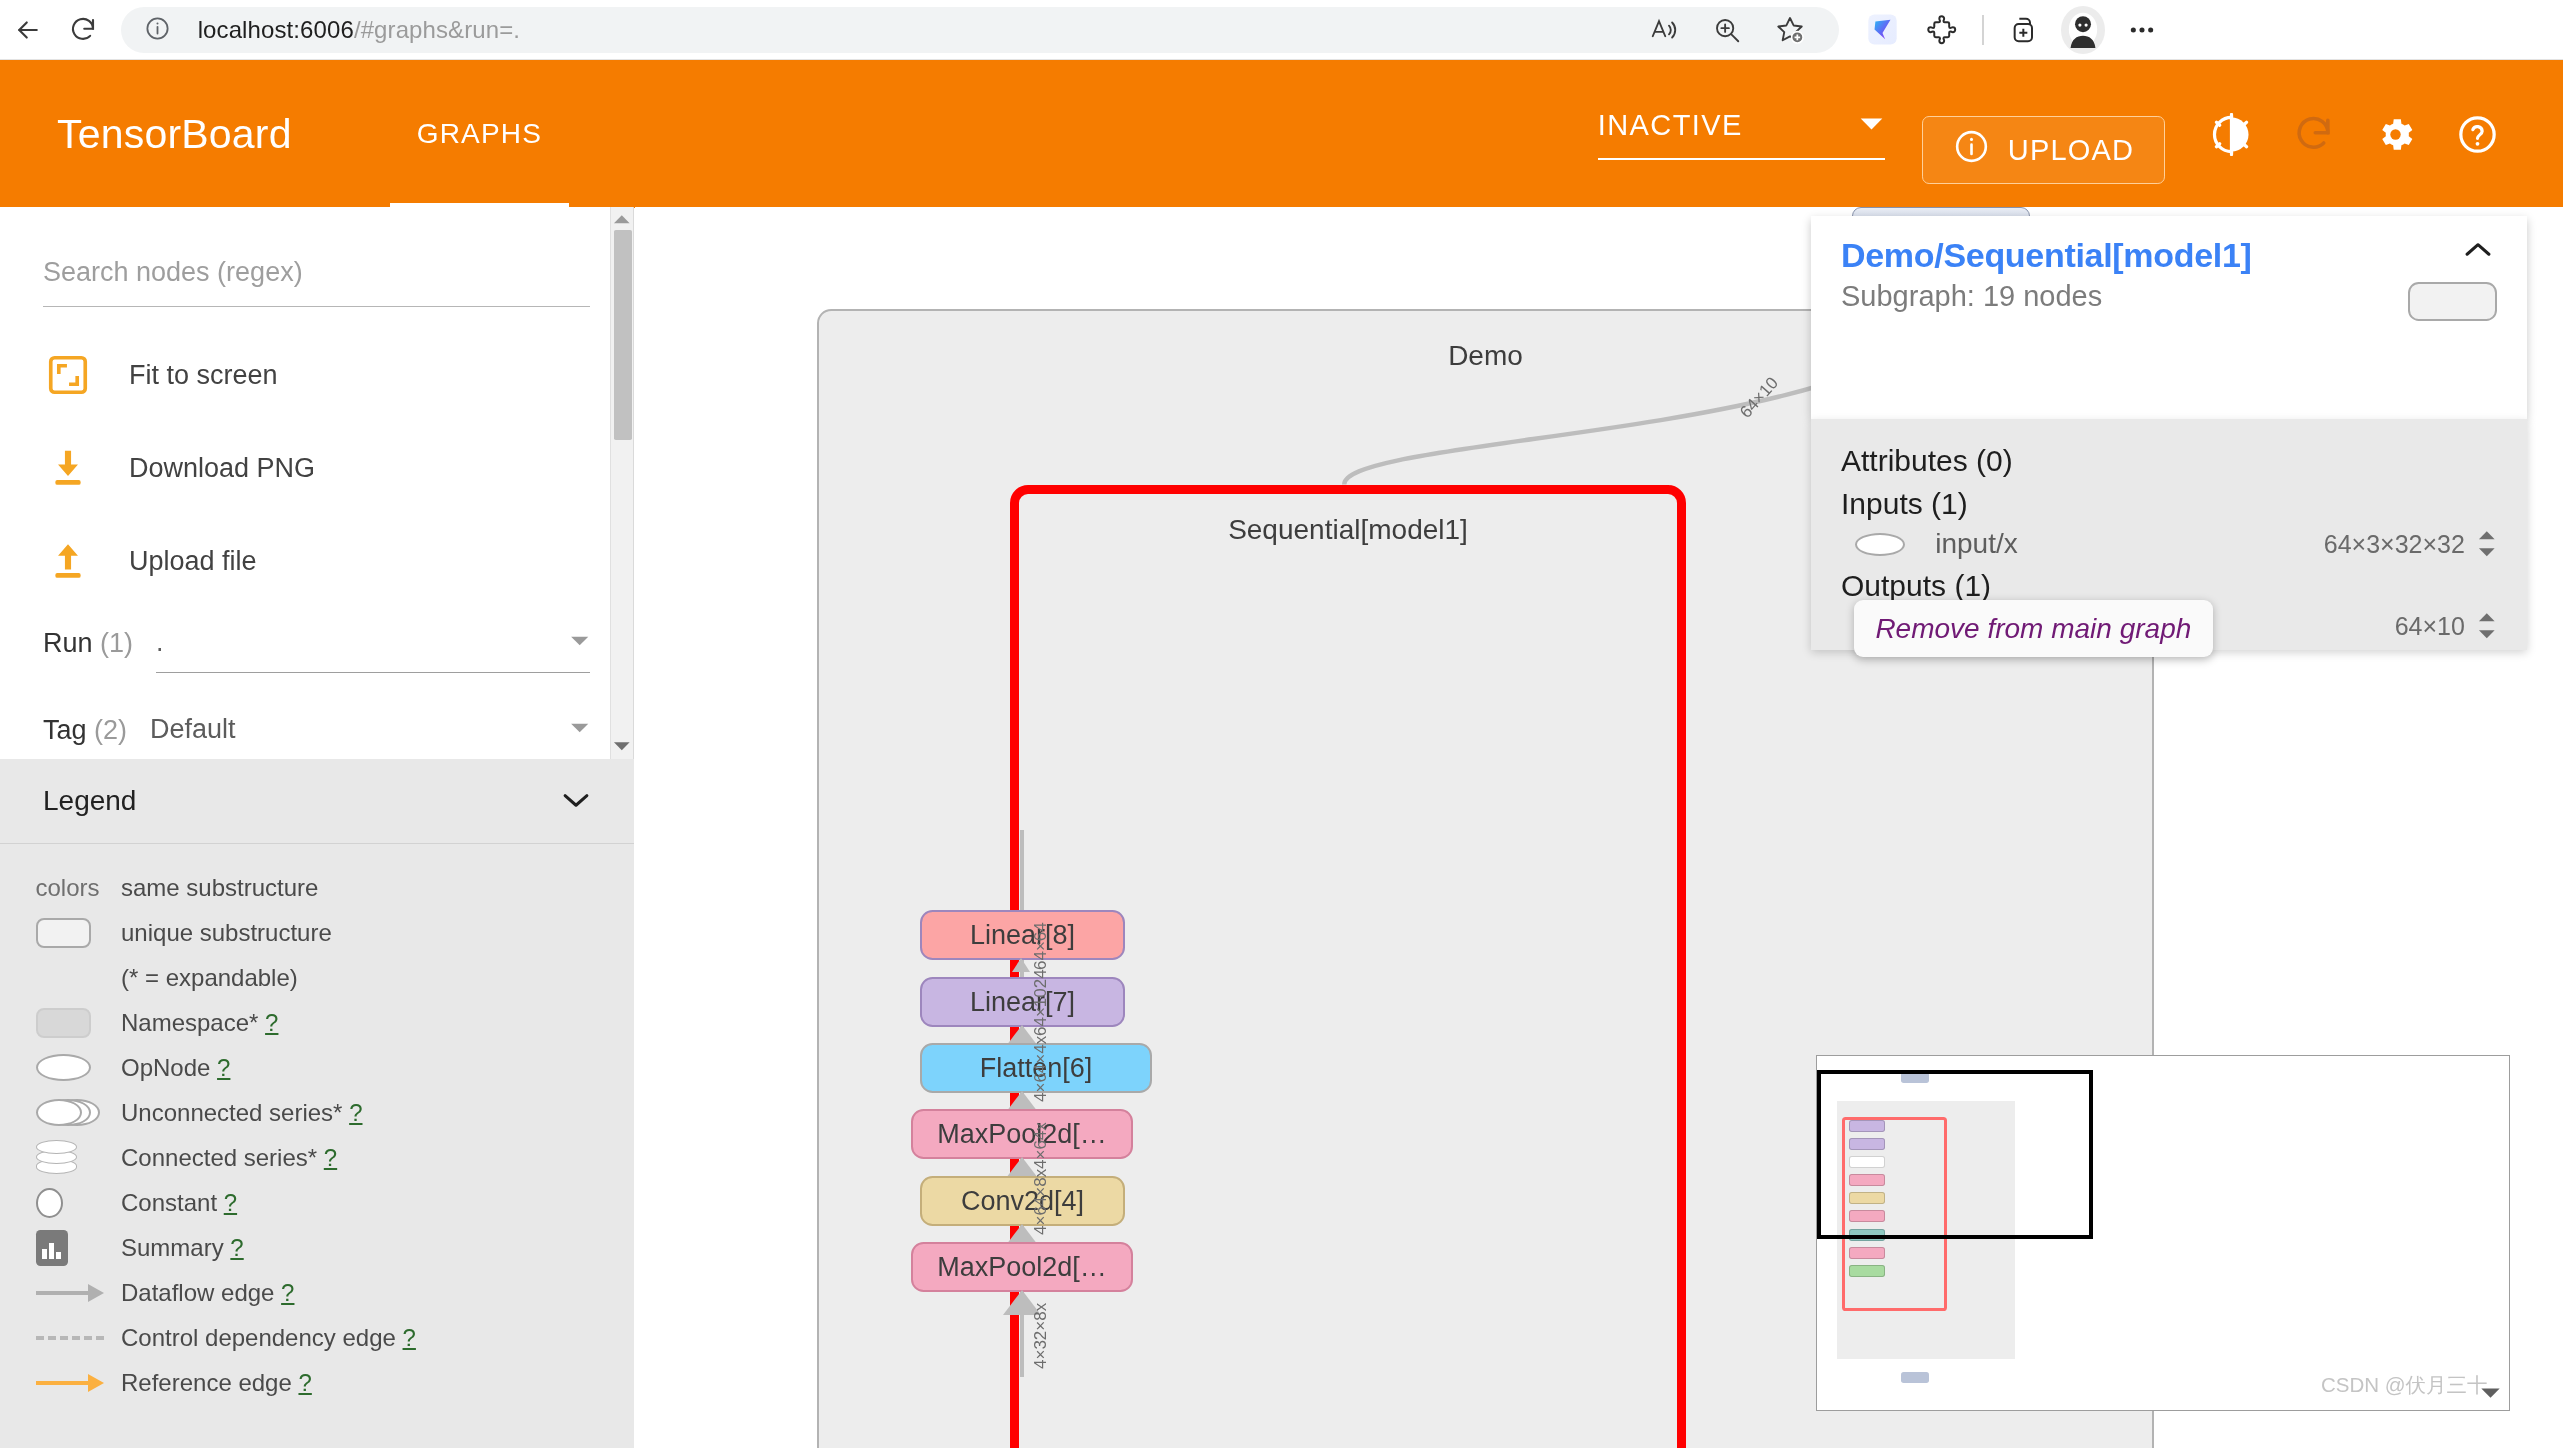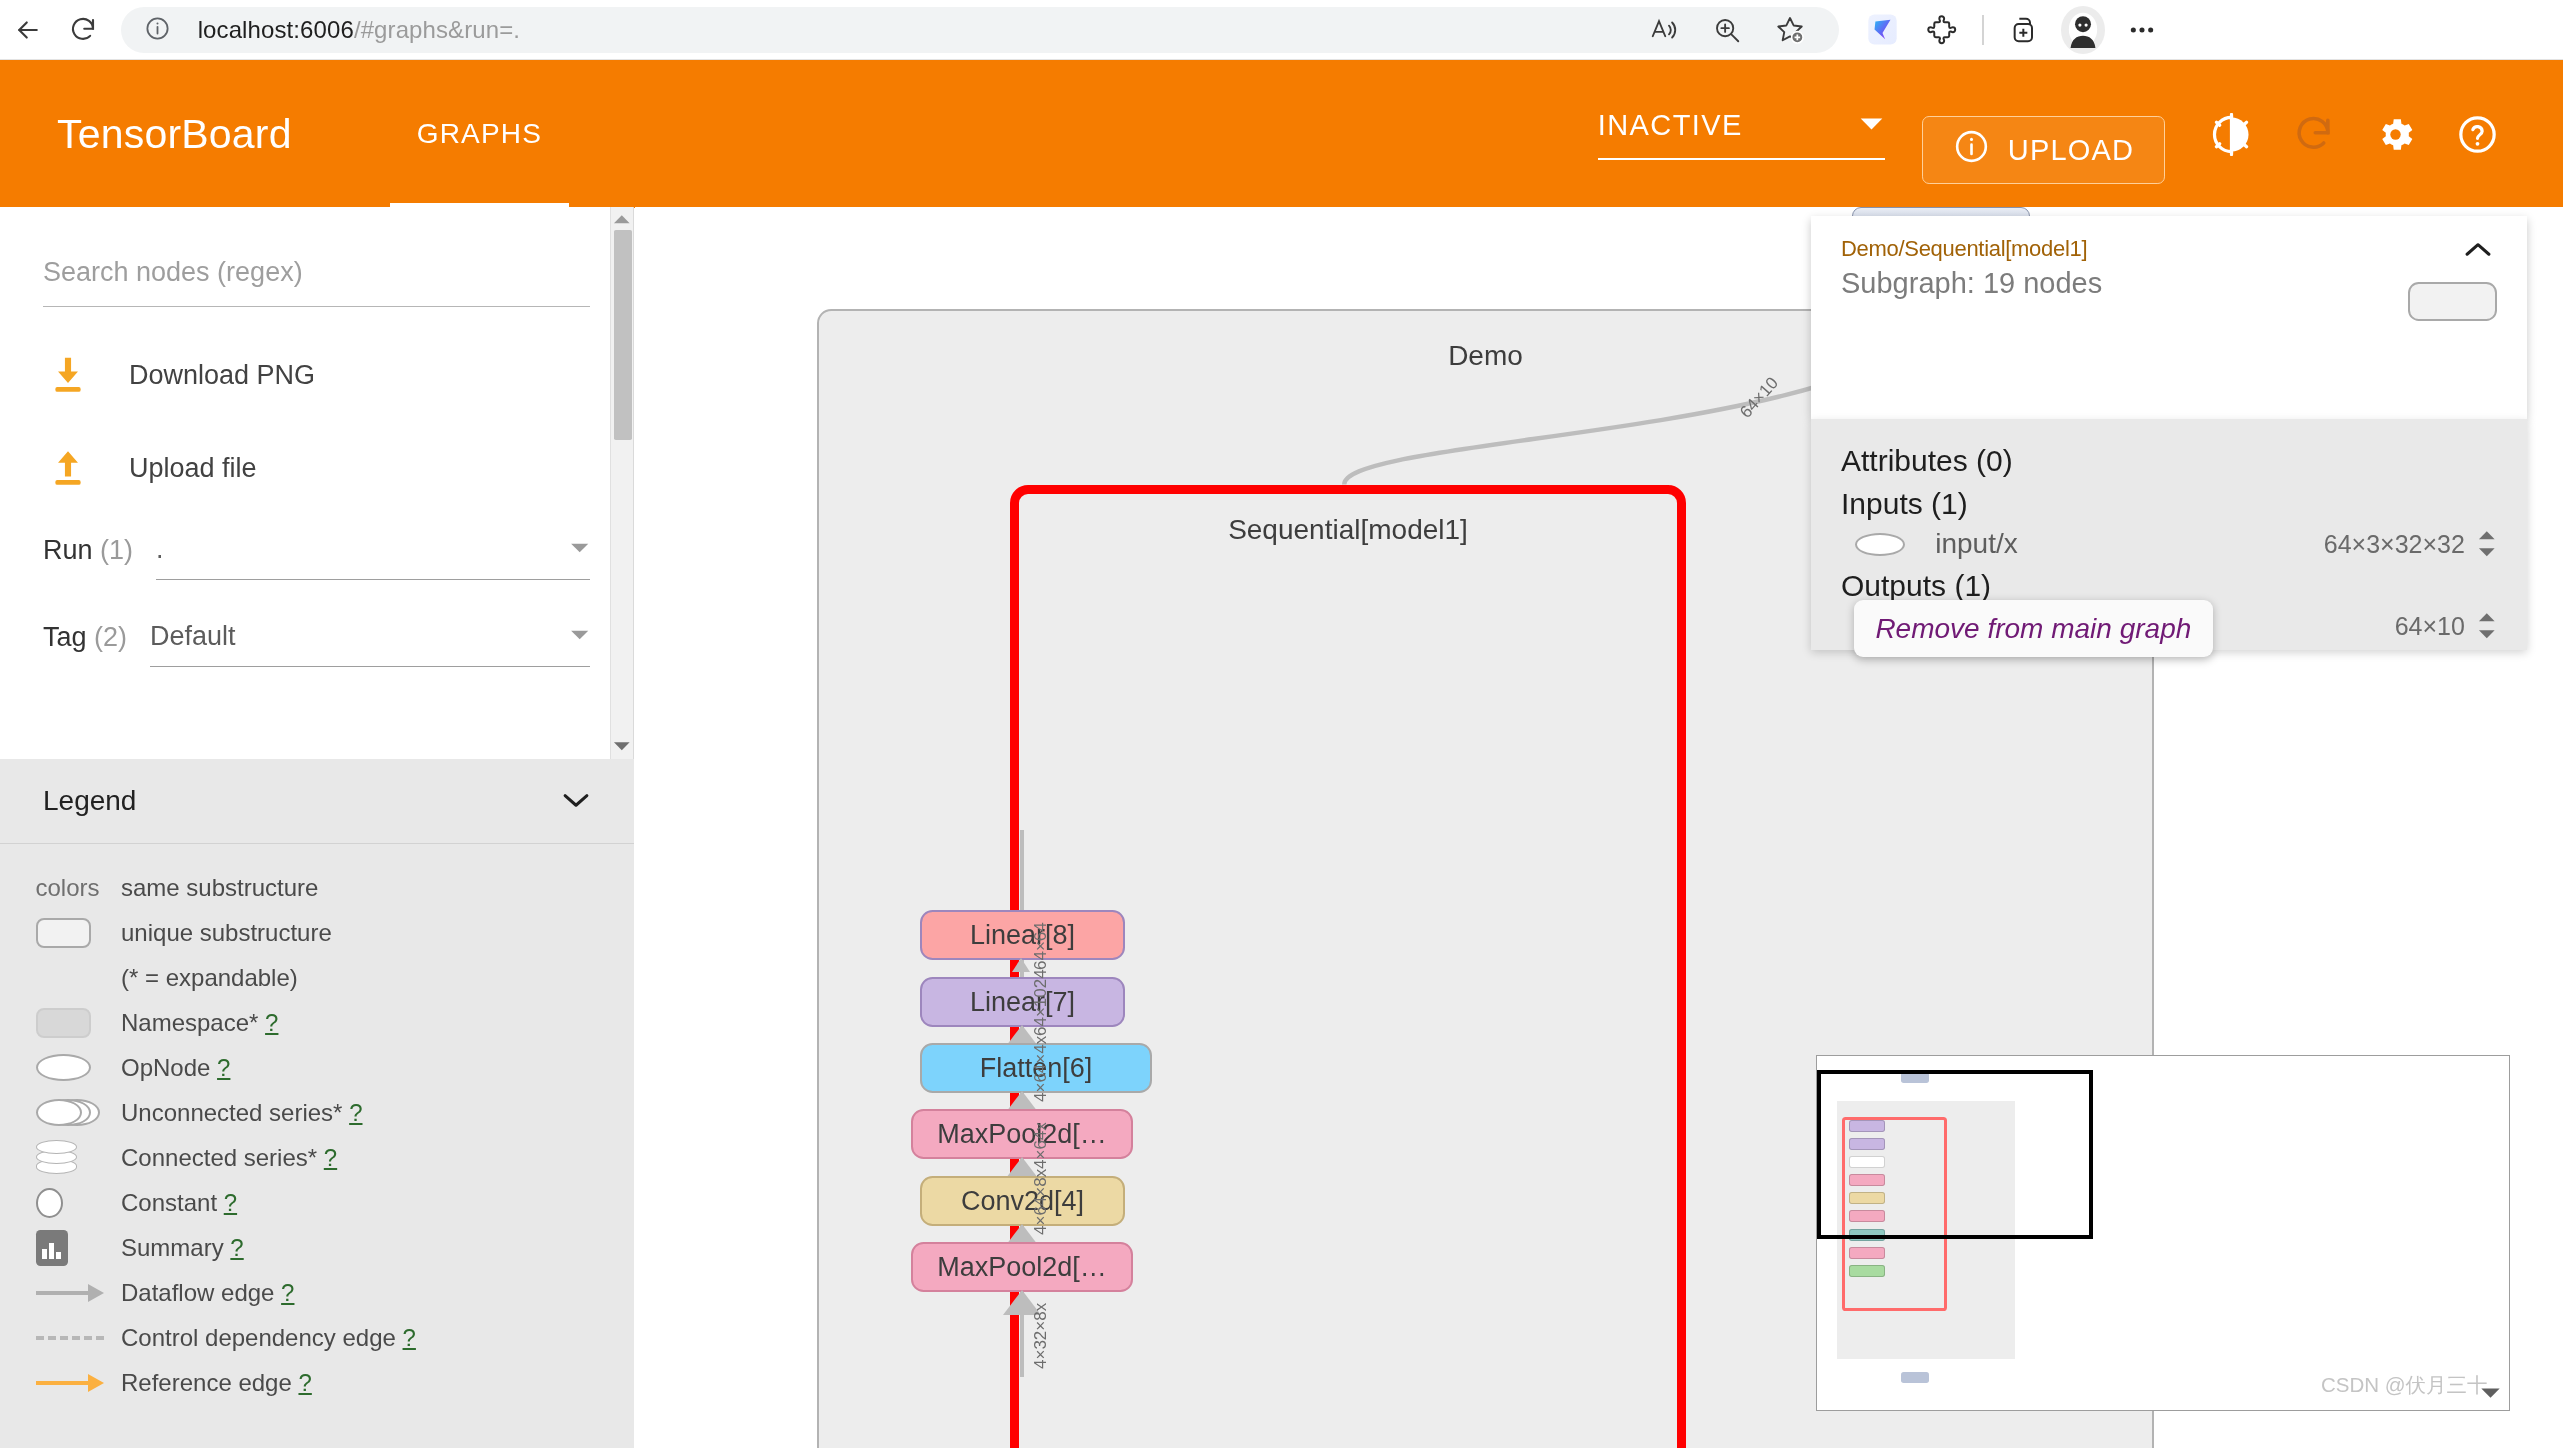--- a/index.html
+++ b/index.html
@@ -191,21 +191,21 @@
     position: absolute; font-size: 17px; color: #6d6d6d;
     transform: rotate(-90deg); transform-origin: left top; white-space: nowrap;
   }
 
   
   #info-panel {
     position: absolute; left: 1811px; top: 216px; width: 716px; height: 203px;
     background: #fff; box-shadow: 0 2.7px 9px rgba(0,0,0,.22);
   }
   #info-head { padding: 19.6px 30px 0 30px; position: relative; height: 125px; }
-  #info-title { font-size: 22px; color: #a16207; font-weight: 400; letter-spacing: -0.3px; }
+  #info-title { font-size: 34px; color: #3b82f6; font-weight: 700; letter-spacing: -0.3px; }
   #info-sub { font-size: 29px; color: #7c7c7c; margin-top: 5.3px; }
   #info-collapse { position: absolute; right: 34px; top: 23px; }
   #info-chip {
     position: absolute; right: 30px; top: 66px; width: 89px; height: 39px;
     border-radius: 10.7px; background: #f2f2f2; border: 2.7px solid #a9a9a9;
   }
   #info-body {
     position: absolute; left: 1811px; top: 419px; width: 716px; height: 231px;
     background: #e9e9e9; box-shadow: 0 2.7px 9px rgba(0,0,0,.18);
     padding: 16px 30px 0 30px;
@@ -392,20 +392,29 @@
     </div>
   </div>
 </div>
 
 <div id="sidebar">
   <div id="sidebar-top">
     <div id="search-wrap">
       <input id="search-input" type="text" placeholder="Search nodes (regex)" style="">
     </div>
 
+    <div class="side-action">
+      <span class="act-ico">
+        <svg width="46" height="46" viewBox="0 0 24 24" fill="none" stroke="#f5a623" stroke-width="1.9">
+            <rect x="3" y="3" width="18" height="18" rx="2"></rect>
+            <path d="M7.2 10.5V7.2h3.3M16.8 13.5v3.3h-3.3" stroke-linecap="square"></path>
+          </svg>
+      </span>
+      <span class="side-action-label">Fit to screen</span>
+    </div>
 
     <div class="side-action">
       <span class="act-ico">
         <svg width="46" height="46" viewBox="0 0 24 24" fill="#f5a623">
             <path d="M10.4 3h3.2v7.2h3.6L12 16.2 6.8 10.2h3.6z"></path>
             <rect x="5.4" y="18.3" width="13.2" height="2.5" rx="1"></rect>
           </svg>
       </span>
       <span class="side-action-label">Download PNG</span>
     </div>

